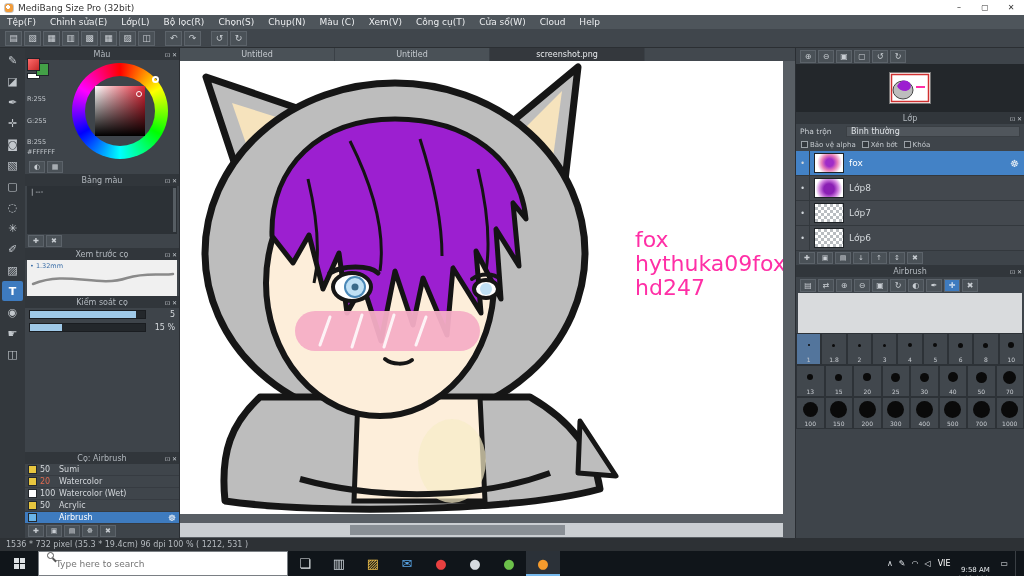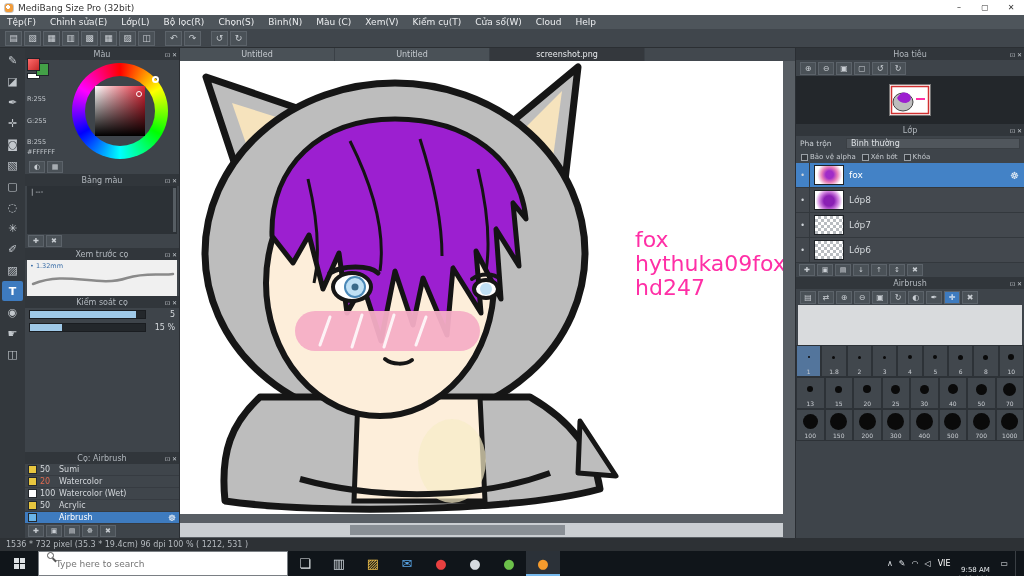--- a/index.html
+++ b/index.html
@@ -97,21 +97,21 @@
             align-items:center;justify-content:center;font-size:8px;color:#c9ced3;}
   .icon-btn.active{background:#3e7bbf;color:#fff;}
   .nav-body{height:48px;background:#23272b;display:flex;align-items:center;justify-content:center;flex:0 0 auto;}
   .nav-thumb{width:42px;height:32px;background:#fff;position:relative;border:1px solid #777;}
   .lyr-row{height:14px;display:flex;align-items:center;gap:4px;padding:0 4px;flex:0 0 auto;}
   .lyr-label{width:42px;font-size:7.5px;color:#c8cdd2;}
   .op-slider{flex:1;height:9px;border:1px solid #1a1d21;background:linear-gradient(to right,#2a5f8f,#6fb3ea);}
   .dropdown{flex:1;height:11px;background:#50565c;border:1px solid #3a3f44;display:flex;align-items:center;
             padding:0 4px;font-size:8px;color:#dde1e5;}
   .check-row{height:13px;display:flex;align-items:center;gap:6px;padding:0 5px;font-size:7px;color:#c4c9ce;flex:0 0 auto;}
-  .chk{display:flex;align-items:flex-end;gap:2px;}
+  .chk{display:flex;align-items:center;gap:2px;}
   .chk i{width:7px;height:7px;border:1px solid #9aa0a6;background:#33383d;display:inline-block;}
   .layer-row{height:25px;display:flex;align-items:center;background:#43484e;border-bottom:1px solid #33383d;flex:0 0 auto;}
   .layer-row.selected{background:#4382c6;color:#fff;}
   .layer-eye{width:14px;text-align:center;color:#cfd4d9;font-size:8px;border-right:1px solid #33383d;align-self:stretch;
              display:flex;align-items:center;justify-content:center;}
   .layer-thumb{width:30px;height:20px;background:#fff;border:1px solid #1e2226;margin:0 5px 0 4px;flex:0 0 auto;}
   .thumb-art{background:radial-gradient(circle at 52% 48%, #a02cc8 0 22%, #e87fb8 45%, #ffffff 72%);}
   .thumb-purple{background:radial-gradient(circle at 50% 55%, #8a1fb4 0 30%, #d184e0 55%, #ffffff 78%);}
   .thumb-checker{background-color:#fff;
     background-image:linear-gradient(45deg,#b9bdc1 25%,transparent 25%,transparent 75%,#b9bdc1 75%),
@@ -167,24 +167,24 @@
       <span class="win-btn">✕</span>
     </div>
   </div>
 
   <div class="menubar" id="menubar">
       <span class="menu-item">Tệp(F)</span>
       <span class="menu-item">Chỉnh sửa(E)</span>
       <span class="menu-item">Lớp(L)</span>
       <span class="menu-item">Bộ lọc(R)</span>
       <span class="menu-item">Chọn(S)</span>
-      <span class="menu-item">Bình(N)</span>
+      <span class="menu-item">Chụp(N)</span>
       <span class="menu-item">Màu (C)</span>
       <span class="menu-item">Xem(V)</span>
-      <span class="menu-item">Kiểm cụ(T)</span>
+      <span class="menu-item">Công cụ(T)</span>
       <span class="menu-item">Cửa sổ(W)</span>
       <span class="menu-item">Cloud</span>
       <span class="menu-item">Help</span>
     </div>
   <div class="toolbar" id="toolbar">
       <span class="tb-btn">▤</span>
       <span class="tb-btn">▧</span>
       <span class="tb-btn">▦</span>
       <span class="tb-btn">▥</span>
       <span class="tb-btn">▩</span>
@@ -406,27 +406,20 @@
     </div>
     <div class="vscroll">
       <div class="vthumb"></div>
     </div>
     <div class="hscroll">
       <div class="hthumb"></div>
     </div>
   </div>
 
   <div class="right-panel">
-    <div class="panel-h">
-      <span>Hoa tiêu</span>
-      <span class="ph-ic">
-          <span>⊡</span>
-          <span>✕</span>
-        </span>
-    </div>
     <div class="icon-row" id="navbar">
         <span class="icon-btn">⊕</span>
         <span class="icon-btn">⊖</span>
         <span class="icon-btn">▣</span>
         <span class="icon-btn">▢</span>
         <span class="icon-btn">↺</span>
         <span class="icon-btn">↻</span>
       </div>
     <div class="nav-body">
       <div class="nav-thumb">

